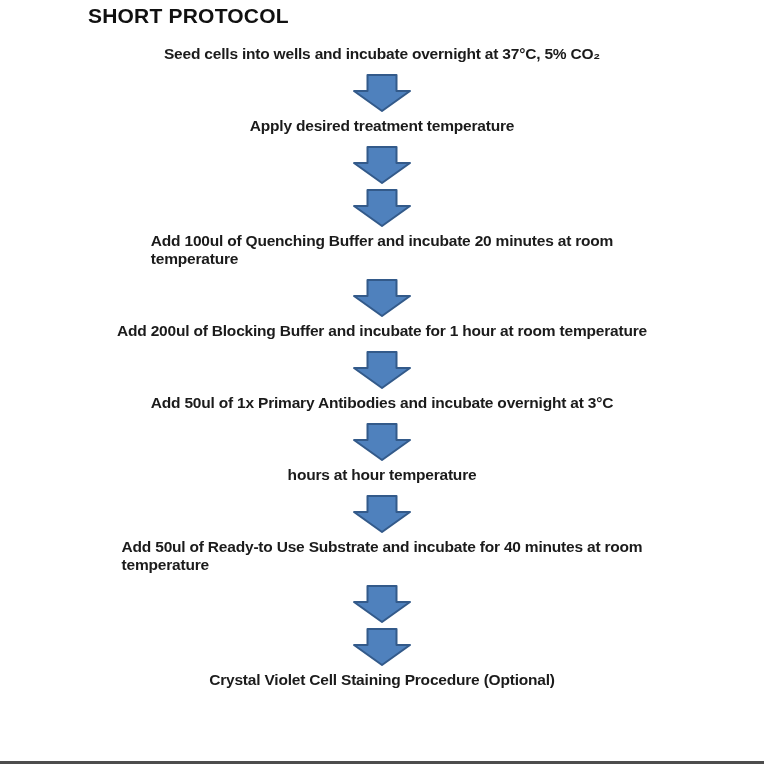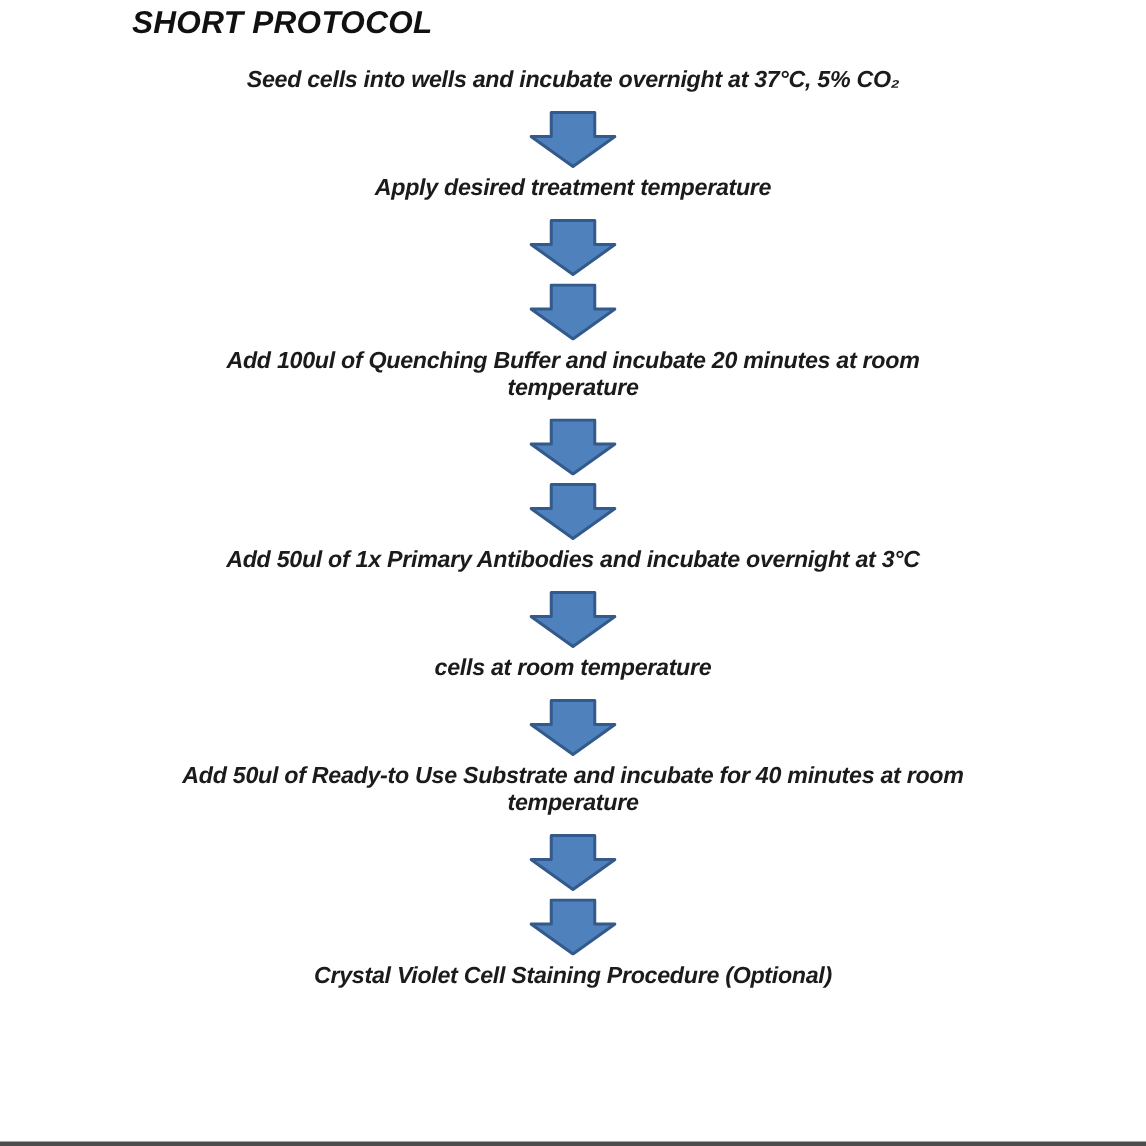--- a/index.html
+++ b/index.html
@@ -14,40 +14,39 @@
     font-family: "Liberation Sans", "DejaVu Sans", sans-serif;
     color: var(--text);
     overflow: hidden;
     position: relative;
   }
   .page {
     width: 764px;
     height: 764px;
     padding-top: 4px;
     position: relative;
-    font-style: italic;
   }
   .title {
     margin-left: 88px;
     font-size: 21px;
     line-height: 24px;
     font-weight: bold;
     letter-spacing: 0.2px;
     color: #111111;
     white-space: nowrap;
   }
   .flow {
     margin-top: 17px;
     display: flex;
     flex-direction: column;
     align-items: center;
   }
   .step {
     margin-bottom: 11px;
-    text-align: center;
+    text-align: left;
   }
   .step-line {
     font-size: 15.5px;
     line-height: 18px;
     font-weight: bold;
     letter-spacing: -0.2px;
     white-space: nowrap;
     color: var(--text);
   }
   .arrow {
@@ -86,31 +85,34 @@
       <svg viewBox="0 0 58 38" class="arrow">
         <polygon points="14.5,1 43.5,1 43.5,17 57,17 29,37 1,17 14.5,17" fill="#4f81bd" stroke="#335a8a" stroke-width="2" stroke-linejoin="round"></polygon>
       </svg>
       <div class="step">
         <div class="step-line">Add 100ul of Quenching Buffer and incubate 20 minutes at room</div>
         <div class="step-line">temperature</div>
       </div>
       <svg viewBox="0 0 58 38" class="arrow">
         <polygon points="14.5,1 43.5,1 43.5,17 57,17 29,37 1,17 14.5,17" fill="#4f81bd" stroke="#335a8a" stroke-width="2" stroke-linejoin="round"></polygon>
       </svg>
+      <div class="step">
+        <div class="step-line">Add 200ul of Blocking Buffer and incubate for 1 hour at room temperature</div>
+      </div>
       <svg viewBox="0 0 58 38" class="arrow">
         <polygon points="14.5,1 43.5,1 43.5,17 57,17 29,37 1,17 14.5,17" fill="#4f81bd" stroke="#335a8a" stroke-width="2" stroke-linejoin="round"></polygon>
       </svg>
       <div class="step">
         <div class="step-line">Add 50ul of 1x Primary Antibodies and incubate overnight at 3°C</div>
       </div>
       <svg viewBox="0 0 58 38" class="arrow">
         <polygon points="14.5,1 43.5,1 43.5,17 57,17 29,37 1,17 14.5,17" fill="#4f81bd" stroke="#335a8a" stroke-width="2" stroke-linejoin="round"></polygon>
       </svg>
       <div class="step">
-        <div class="step-line">cells at room temperature</div>
+        <div class="step-line">hours at hour temperature</div>
       </div>
       <svg viewBox="0 0 58 38" class="arrow">
         <polygon points="14.5,1 43.5,1 43.5,17 57,17 29,37 1,17 14.5,17" fill="#4f81bd" stroke="#335a8a" stroke-width="2" stroke-linejoin="round"></polygon>
       </svg>
       <div class="step">
         <div class="step-line">Add 50ul of Ready-to Use Substrate and incubate for 40 minutes at room</div>
         <div class="step-line">temperature</div>
       </div>
       <svg viewBox="0 0 58 38" class="arrow">
         <polygon points="14.5,1 43.5,1 43.5,17 57,17 29,37 1,17 14.5,17" fill="#4f81bd" stroke="#335a8a" stroke-width="2" stroke-linejoin="round"></polygon>

